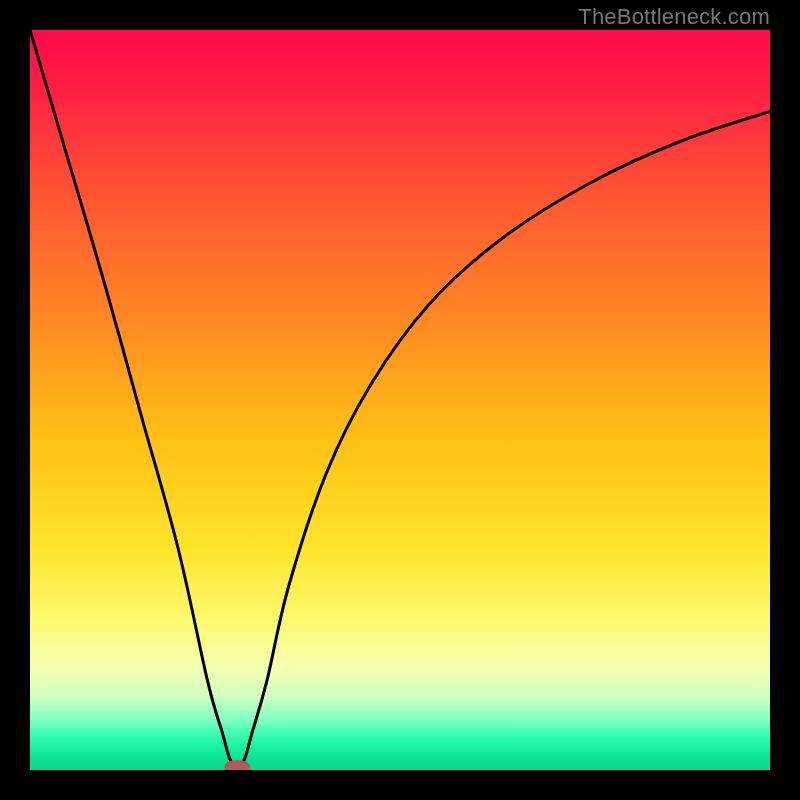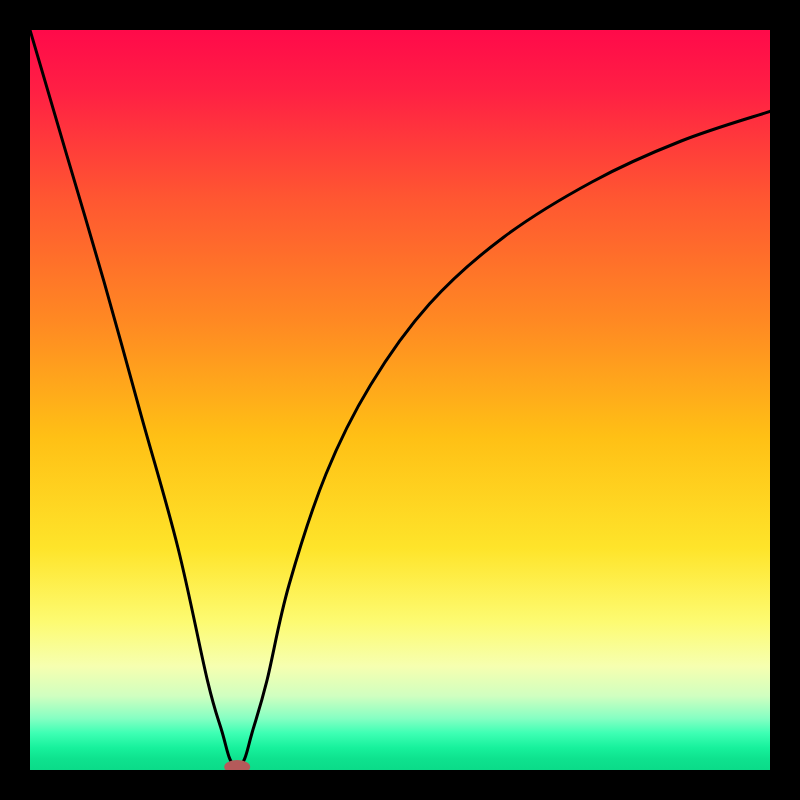--- a/index.html
+++ b/index.html
@@ -67,20 +67,21 @@
     letter-spacing: 0.2px;
   }
   .minpoint {
     fill: #b55a5a;
   }
 </style>
 </head>
 <body>
 
 <div class="frame">
+  <div class="watermark">TheBottleneck.com</div>
   <div class="plot-area">
     <div class="gradient-bg"></div>
     <svg class="curve-svg" viewBox="0 0 740 740" preserveAspectRatio="none">
       <path id="curve-left" fill="none" stroke="#000" stroke-width="3" stroke-linecap="round" d="M 0 0 C 6.66 22.644000000000013, 23.68 80.51200000000009, 37 125.80000000000007 C 50.32 171.08800000000005, 60.68 204.97999999999996, 74 251.59999999999997 C 87.32 298.21999999999997, 97.68 336.848, 111 384.8 C 124.32 432.752, 136.012 470.048, 148 518 C 159.988 565.952, 169.608 617.9000000000001, 177.6 651.2 C 185.59199999999998 684.5, 188.404 689.014, 192.4 703 C 196.39600000000002 716.986, 197.136 722.24, 199.8 728.9 C 202.46400000000003 735.56, 205.86800000000002 738.002, 207.20000000000002 740"></path>
       <path id="curve-right" fill="none" stroke="#000" stroke-width="3" stroke-linecap="round" d="M 207.20000000000002 740 C 208.532 738.002, 211.936 735.56, 214.6 728.9 C 217.26399999999998 722.24, 218.004 716.986, 222 703 C 225.996 689.014, 230.14000000000001 677.84, 236.8 651.2 C 243.46 624.5600000000001, 248.344 592.296, 259 555 C 269.656 517.704, 281.348 479.964, 296 444 C 310.652 408.036, 321.752 385.836, 340.40000000000003 355.2 C 359.04800000000006 324.56399999999996, 375.624 300.44, 399.6 273.8 C 423.576 247.16000000000003, 444.29600000000005 229.17800000000005, 473.6 207.20000000000005 C 502.904 185.22200000000004, 530.432 169.01599999999993, 562.4 151.69999999999993 C 594.3679999999999 134.38399999999993, 619.2320000000001 123.654, 651.2 111 C 683.168 98.346, 724.016 86.72799999999998, 740 81.39999999999998"></path>
       <ellipse id="min-marker" class="minpoint" rx="13" ry="7" cx="207.20000000000002" cy="737"></ellipse>
     </svg>
   </div>
 </div>
 

